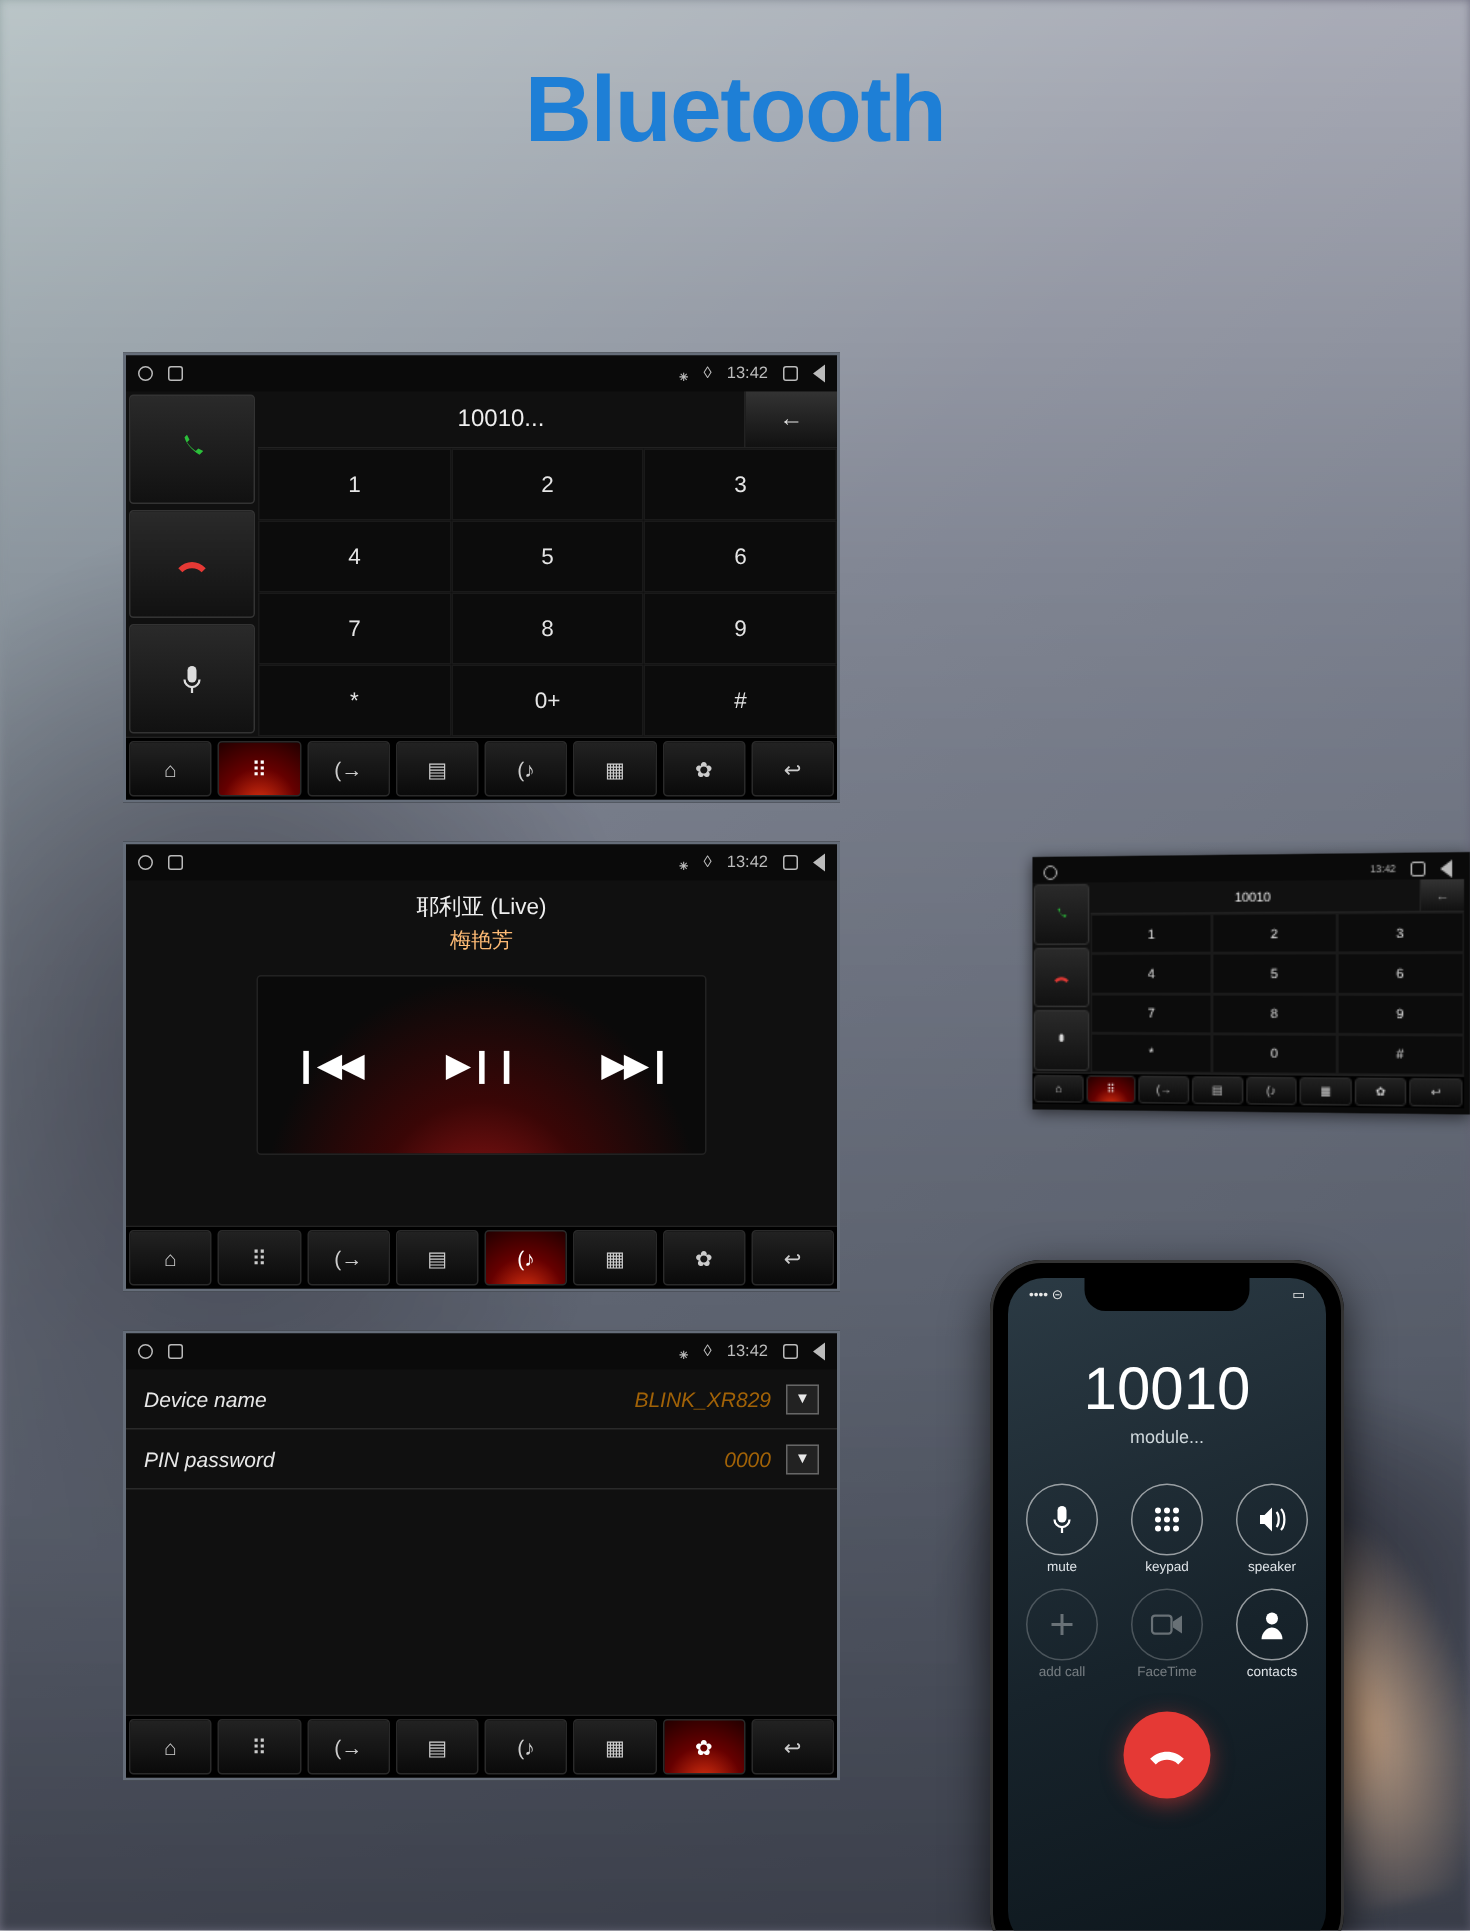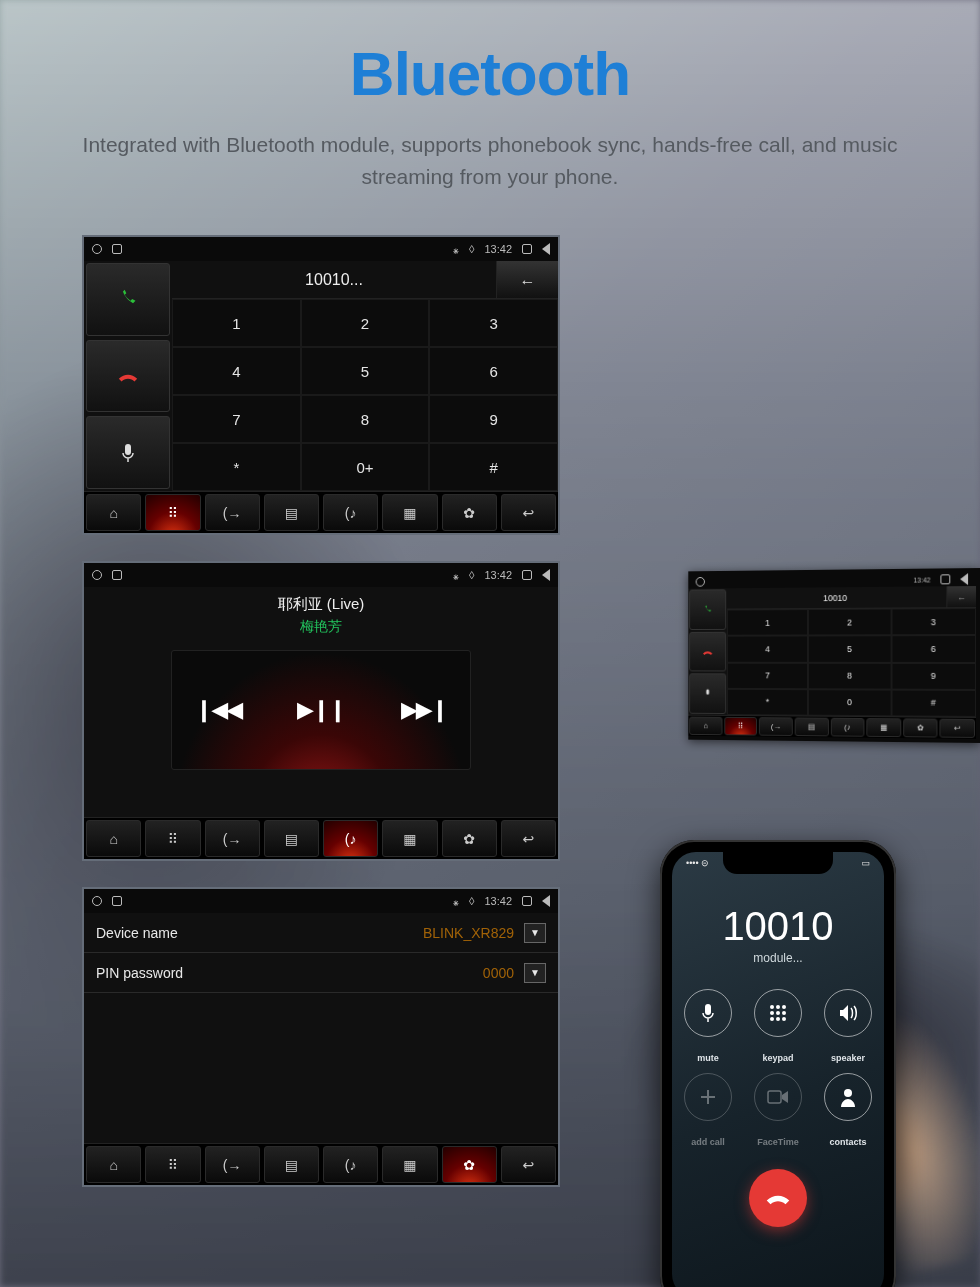--- a/index.html
+++ b/index.html
@@ -85,31 +85,31 @@
     flex: 1; display: flex; align-items: center; justify-content: center;
     background: linear-gradient(#222,#0a0a0a);
     margin: 2px; border-radius: 3px; border: 1px solid #2a2a2a;
     font-size: 14px; color: #ccc; cursor: pointer;
   }
   .bottomnav .navbtn.active { background: radial-gradient(circle at 50% 120%, #d31 0%, #600 50%, #200 100%); color: #fff; }
 
   
   .music-body { flex:1; display:flex; flex-direction:column; align-items:center; }
   .music-title { margin-top: 8px; font-size: 15px; color: #eee; }
-  .music-artist { font-size: 14px; color: #22c55e; margin-top: 4px; }
+  .music-artist { font-size: 14px; color: #fdba74; margin-top: 4px; }
   .music-panel {
     margin-top: 14px; width: 300px; height: 120px;
     background: radial-gradient(ellipse at 50% 140%, #a01818 0%, #3a0606 35%, #0a0a0a 70%);
     border: 1px solid #222; border-radius: 3px;
     display: flex; align-items: center; justify-content: center; gap: 56px;
   }
   .music-panel .m-icon { color:#fff; font-size:22px; letter-spacing:-2px; }
 
   
-  .settings-body { flex:1; display:flex; flex-direction:column; padding: 0; }
+  .settings-body { flex:1; display:flex; flex-direction:column; padding: 0; font-style: italic; }
   .setrow {
     height: 40px; display:flex; align-items:center; padding: 0 12px;
     border-bottom: 1px solid #2a2a2a; font-size: 14px; color: #e8e8e8;
   }
   .setrow .lab { flex:1; }
   .setrow .val { color:#a16207; margin-right: 10px; }
   .setrow .dd {
     width: 22px; height: 20px; border:1px solid #666; background:#222;
     display:flex; align-items:center; justify-content:center; font-size:10px;
   }
@@ -152,21 +152,21 @@
   .notch { position:absolute; top:0; left:50%; transform:translateX(-50%);
     width:110px; height:22px; background:#000; border-radius:0 0 14px 14px; }
   .phone-status { width:100%; display:flex; justify-content:space-between;
     padding:6px 14px 0; font-size:9px; color:#e8e8e8; }
   .call-num { margin-top:36px; font-size:40px; color:#fff; font-weight:300; }
   .call-status { font-size:12px; color:#cfd8dc; margin-top:2px; }
   .call-grid {
     margin-top:24px; display:grid; grid-template-columns:repeat(3,1fr);
     gap:10px 20px; width:190px;
   }
-  .call-btn { display:flex; flex-direction:column; align-items:center; gap:16px;font-weight:bold; }
+  .call-btn { display:flex; flex-direction:column; align-items:center; gap:2px; }
   .call-circ {
     width:48px; height:48px; border-radius:50%;
     border:1px solid rgba(255,255,255,.55);
     display:flex; align-items:center; justify-content:center;
     color:#fff; font-size:18px;
   }
   .call-circ.dim { border-color:rgba(255,255,255,.22); color:rgba(255,255,255,.35); }
   .call-lbl { font-size:9px; color:#dfe4e8; }
   .call-lbl.dim { color:rgba(255,255,255,.4); }
   .end-call {
@@ -188,21 +188,20 @@
     z-index:-0;
   }
 </style>
 </head>
 <body>
 
 <div class="bg"></div>
 
 <div class="header">
   <div class="title">Bluetooth</div>
-  <div class="subtitle">Integrated with Bluetooth module, supports phonebook sync, hands-free call, and music streaming from your phone.</div>
 </div>
 
 <div class="screens">
 
   <div class="screen">
     <div class="statusbar">
       <div class="left">
         <span class="status-circle"></span>
         <span class="status-icon"></span>
       </div>

